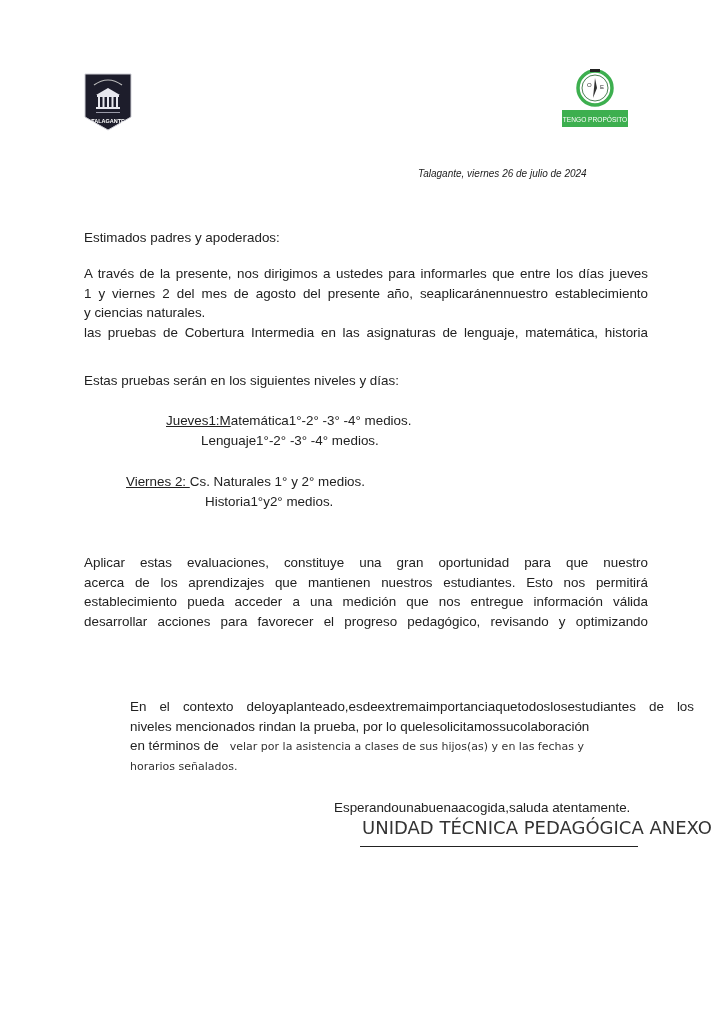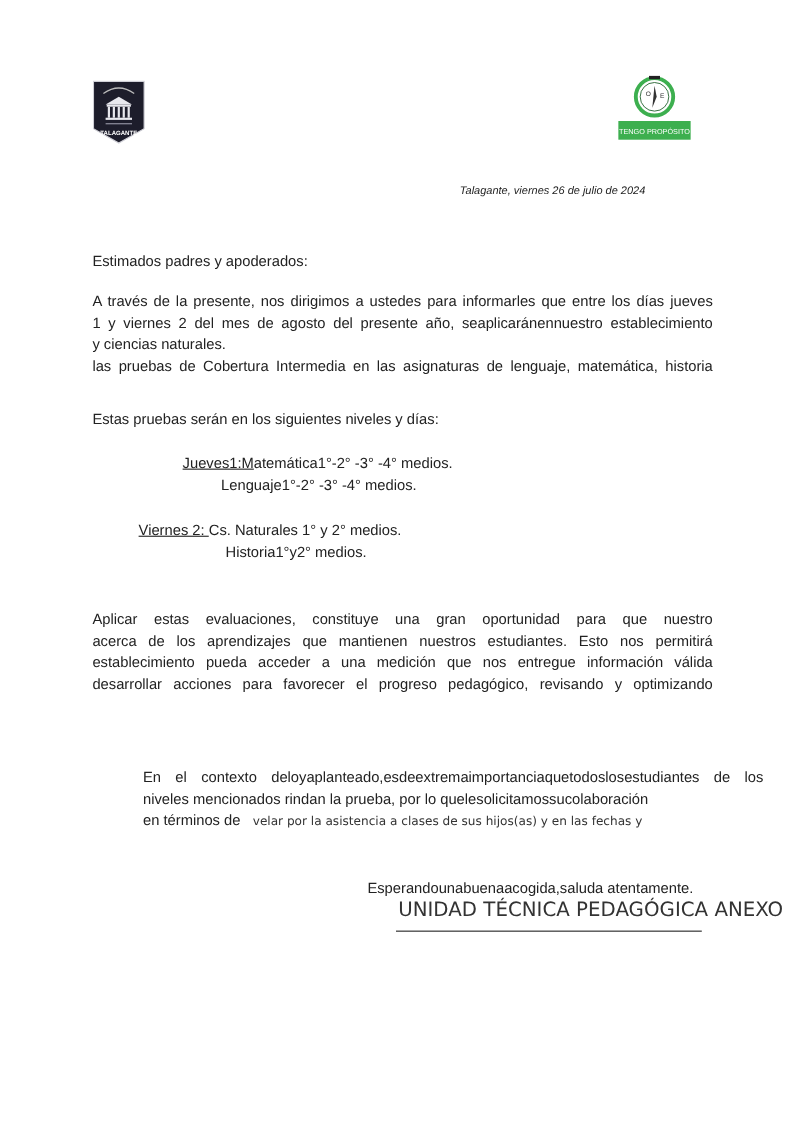--- a/index.html
+++ b/index.html
@@ -75,17 +75,18 @@
   <div class="txt just">Aplicar estas evaluaciones, constituye una gran oportunidad para que nuestro</div>
   <div class="txt just">acerca de los aprendizajes que mantienen nuestros estudiantes. Esto nos permitirá</div>
   <div class="txt just">establecimiento pueda acceder a una medición que nos entregue información válida</div>
   <div class="txt just">desarrollar acciones para favorecer el progreso pedagógico, revisando y optimizando</div>
 </div>
 
 <div class="abs" style="left:84px; top:697px; width:564px;margin-left:46px;">
   <div class="txt just">En el contexto deloyaplanteado,esdeextremaimportanciaquetodoslosestudiantes de los</div>
   <div class="txt">niveles mencionados rindan la prueba, por lo quelesolicitamossucolaboración</div>
   <div class="txt"><span>en términos de</span>&nbsp;&nbsp;&nbsp;<span class="mont">velar por la asistencia a clases de sus hijos(as) y en las fechas y</span></div>
+  <div class="txt mont">horarios señalados.</div>
 </div>
 
 <div class="abs txt" style="left:334px; top:798px;">Esperandounabuenaacogida,saluda atentamente.</div>
 <div class="abs txt mont" style="left:362px; top:818px; font-size:18px;">UNIDAD TÉCNICA PEDAGÓGICA ANEXO</div>
 <div class="abs sig-line"></div>
 
 </body></html>

